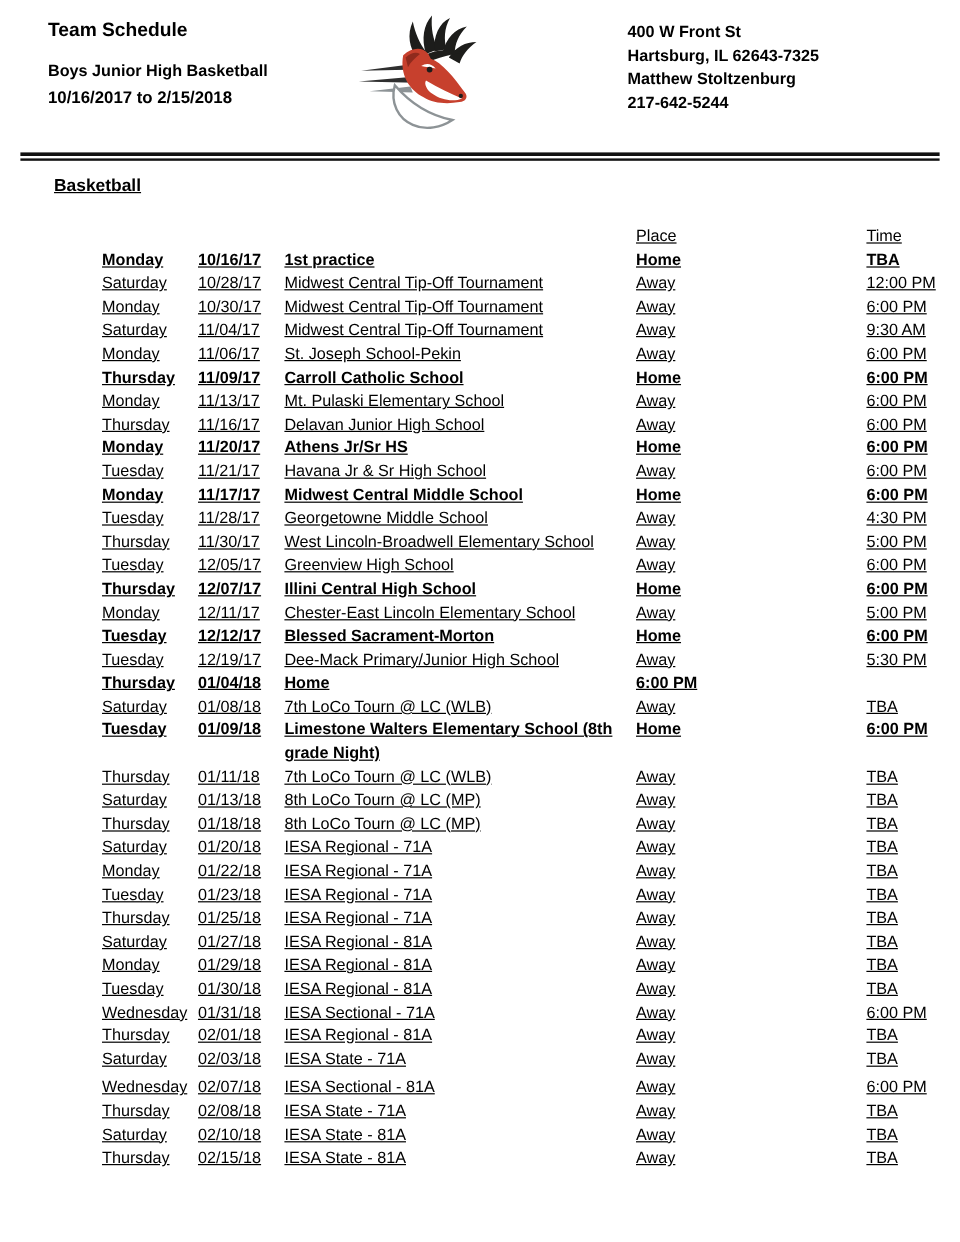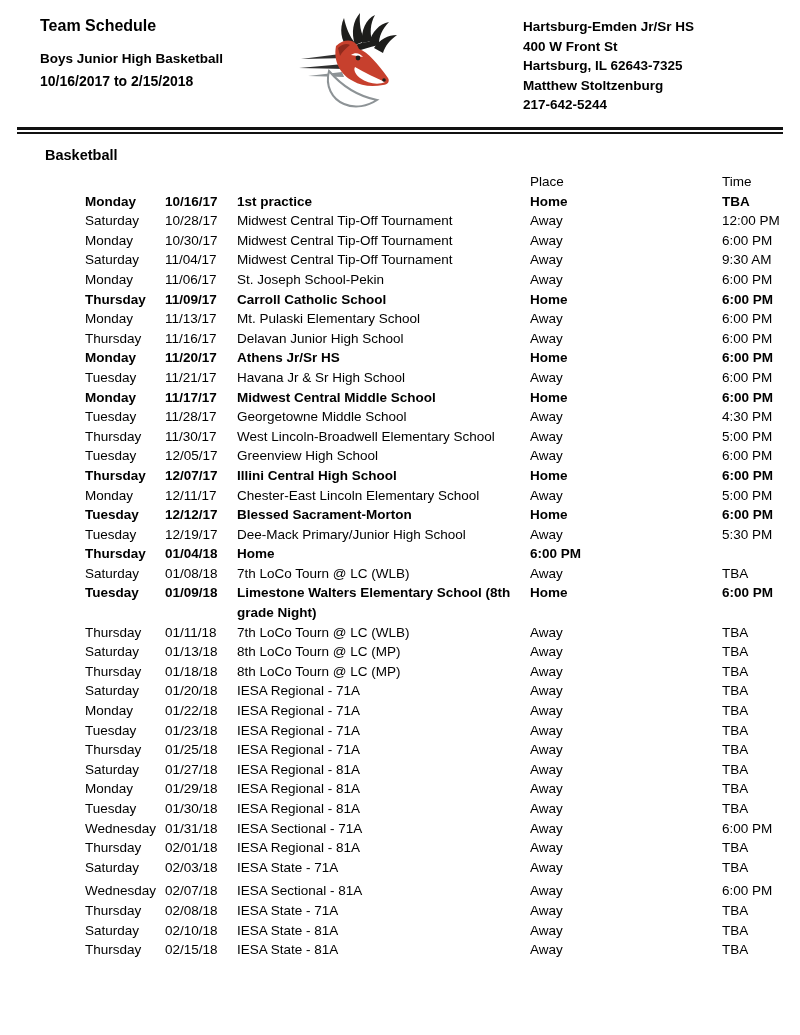--- a/index.html
+++ b/index.html
@@ -3,21 +3,21 @@
 <meta charset="utf-8">
 <style>
   * { box-sizing: border-box; }
   html, body { margin: 0; padding: 0; background: #fff; }
   body {
     width: 800px; height: 1035px;
     font-family: "Liberation Sans", sans-serif;
     color: #000;
     -webkit-font-smoothing: antialiased;
   }
-  .page { position: relative; width: 800px; height: 1035px; overflow: hidden; }
+  .page { position: relative; width: 800px; height: 1035px; overflow: hidden; text-decoration: underline; }
 
   
   .header { position: relative; height: 127px; }
   .header-left { position: absolute; left: 40px; top: 17px; }
   .h-title   { font-size: 16px;   font-weight: bold; margin: 0 0 6px 0; }
   .h-sub     { font-size: 13.5px; font-weight: bold; margin: 16px 0 7px 0; }
   .h-range   { font-size: 14px;   font-weight: bold; margin: 0; }
   .logo-wrap { position: absolute; left: 298px; top: 10px; width: 112px; height: 104px; }
   .header-right {
     position: absolute; left: 523px; top: 17px;
@@ -31,21 +31,21 @@
     height: 7px;
     border-top: 3px solid #111;
     border-bottom: 2px solid #111;
   }
 
   
   .sport { margin: 13px 12px 3px 45px; font-size: 14.5px; font-weight: bold; }
   .team  { margin: 0 0 0 61px; font-size: 13.5px; font-weight: bold; font-style: italic; }
 
   
-  .sched { margin-top: 9px; }
+  .sched { margin-top: 24px; }
   .thead, .row {
     display: grid;
     grid-template-columns: 80px 72px 293px 192px 78px;
     margin-left: 85px;
     font-size: 13.5px;
     line-height: 19.6px;
   }
   .thead { font-weight: normal; }
   .row .c-day, .row .c-date { white-space: nowrap; }
   .row.home { font-weight: bold; }
@@ -90,21 +90,20 @@
         <path d="M57 56 C67 62 78 67 87 71 C81 74 70 73 62 67 C58 64 55 59 57 56 Z" fill="#ffffff"></path>
 
         <path d="M53 44 C57 41 62 42 65 46 C61 45 57 45 53 44 Z" fill="#ffffff"></path>
         <circle cx="60" cy="47" r="2.4" fill="#1d1d1b"></circle>
 
         <circle cx="86" cy="69" r="1.8" fill="#1d1d1b"></circle>
       </svg>
     </div>
 
     <div class="header-right">
-      <div>Hartsburg-Emden Jr/Sr HS</div>
       <div>400 W Front St</div>
       <div>Hartsburg, IL 62643-7325</div>
       <div>Matthew Stoltzenburg</div>
       <div>217-642-5244</div>
     </div>
   </div>
 
   <div class="double-rule"></div>
 
   <div class="sport">Basketball</div>

